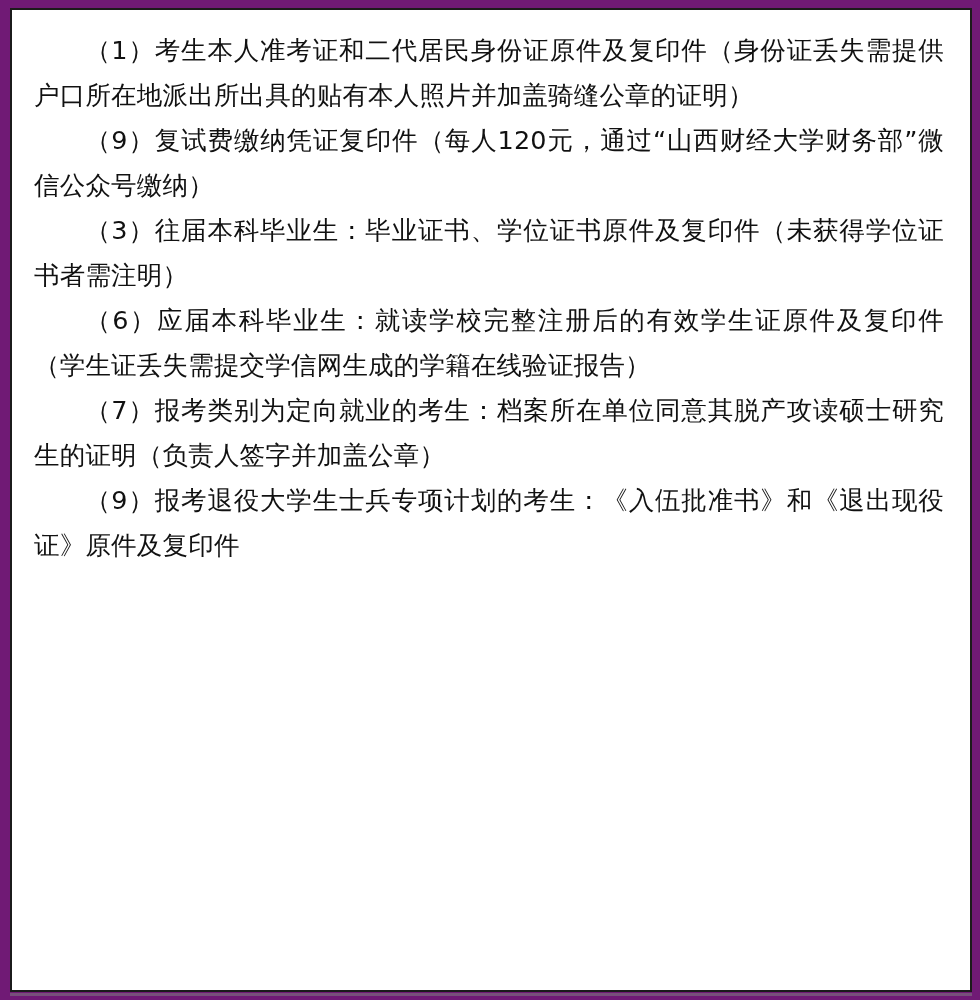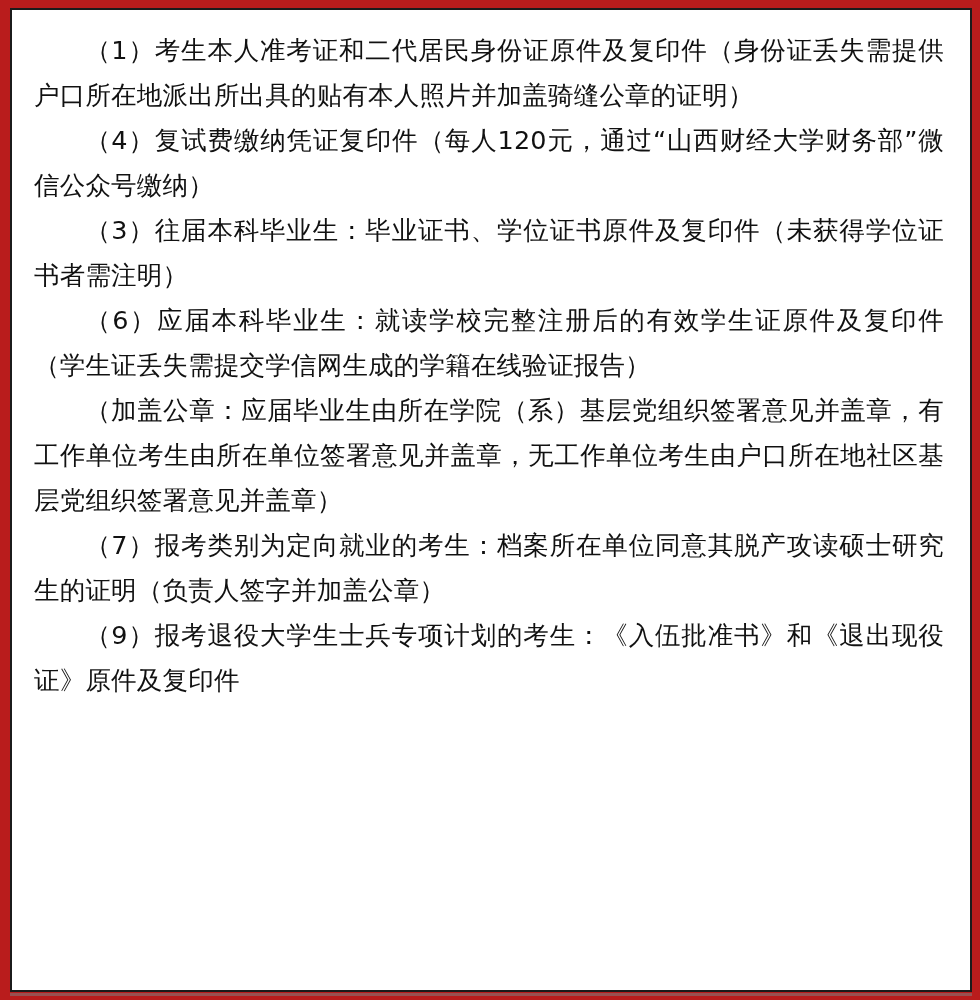--- a/index.html
+++ b/index.html
@@ -12,21 +12,21 @@
     height: 1000px;
     overflow: hidden;
     font-family: "DejaVu Sans", "Liberation Sans", sans-serif;
   }
 
   
   .page-surface {
     position: relative;
     width: 980px;
     height: 1000px;
-    background: #b91c1c;
+    background: #701a75;
     box-sizing: border-box;
   }
 
   
   .doc-frame {
     position: absolute;
     left: 10px;
     top: 8px;
     width: 962px;
     height: 984px;
@@ -75,28 +75,27 @@
 </head>
 <body>
 
 <div class="page-surface">
 
   <div class="doc-frame">
     <div class="doc-body">
 
       <p class="doc-para indent">（1）考生本人准考证和二代居民身份证原件及复印件（身份证丢失需提供户口所在地派出所出具的贴有本人照片并加盖骑缝公章的证明）</p>
 
-      <p class="doc-para indent">（4）复试费缴纳凭证复印件（每人120元，通过“山西财经大学财务部”微信公众号缴纳）</p>
+      <p class="doc-para indent">（9）复试费缴纳凭证复印件（每人120元，通过“山西财经大学财务部”微信公众号缴纳）</p>
 
       <p class="doc-para indent">（3）往届本科毕业生：毕业证书、学位证书原件及复印件（未获得学位证书者需注明）</p>
 
       <p class="doc-para indent">（6）应届本科毕业生：就读学校完整注册后的有效学生证原件及复印件（学生证丢失需提交学信网生成的学籍在线验证报告）</p>
 
 
-      <p class="doc-para indent-sub">（加盖公章：应届毕业生由所在学院（系）基层党组织签署意见并盖章，有工作单位考生由所在单位签署意见并盖章，无工作单位考生由户口所在地社区基层党组织签署意见并盖章）</p>
 
 
       <p class="doc-para indent">（7）报考类别为定向就业的考生：档案所在单位同意其脱产攻读硕士研究生的证明（负责人签字并加盖公章）</p>
 
 
       <p class="doc-para indent">（9）报考退役大学生士兵专项计划的考生：《入伍批准书》和《退出现役证》原件及复印件</p>
 
 
     </div>
   </div>

